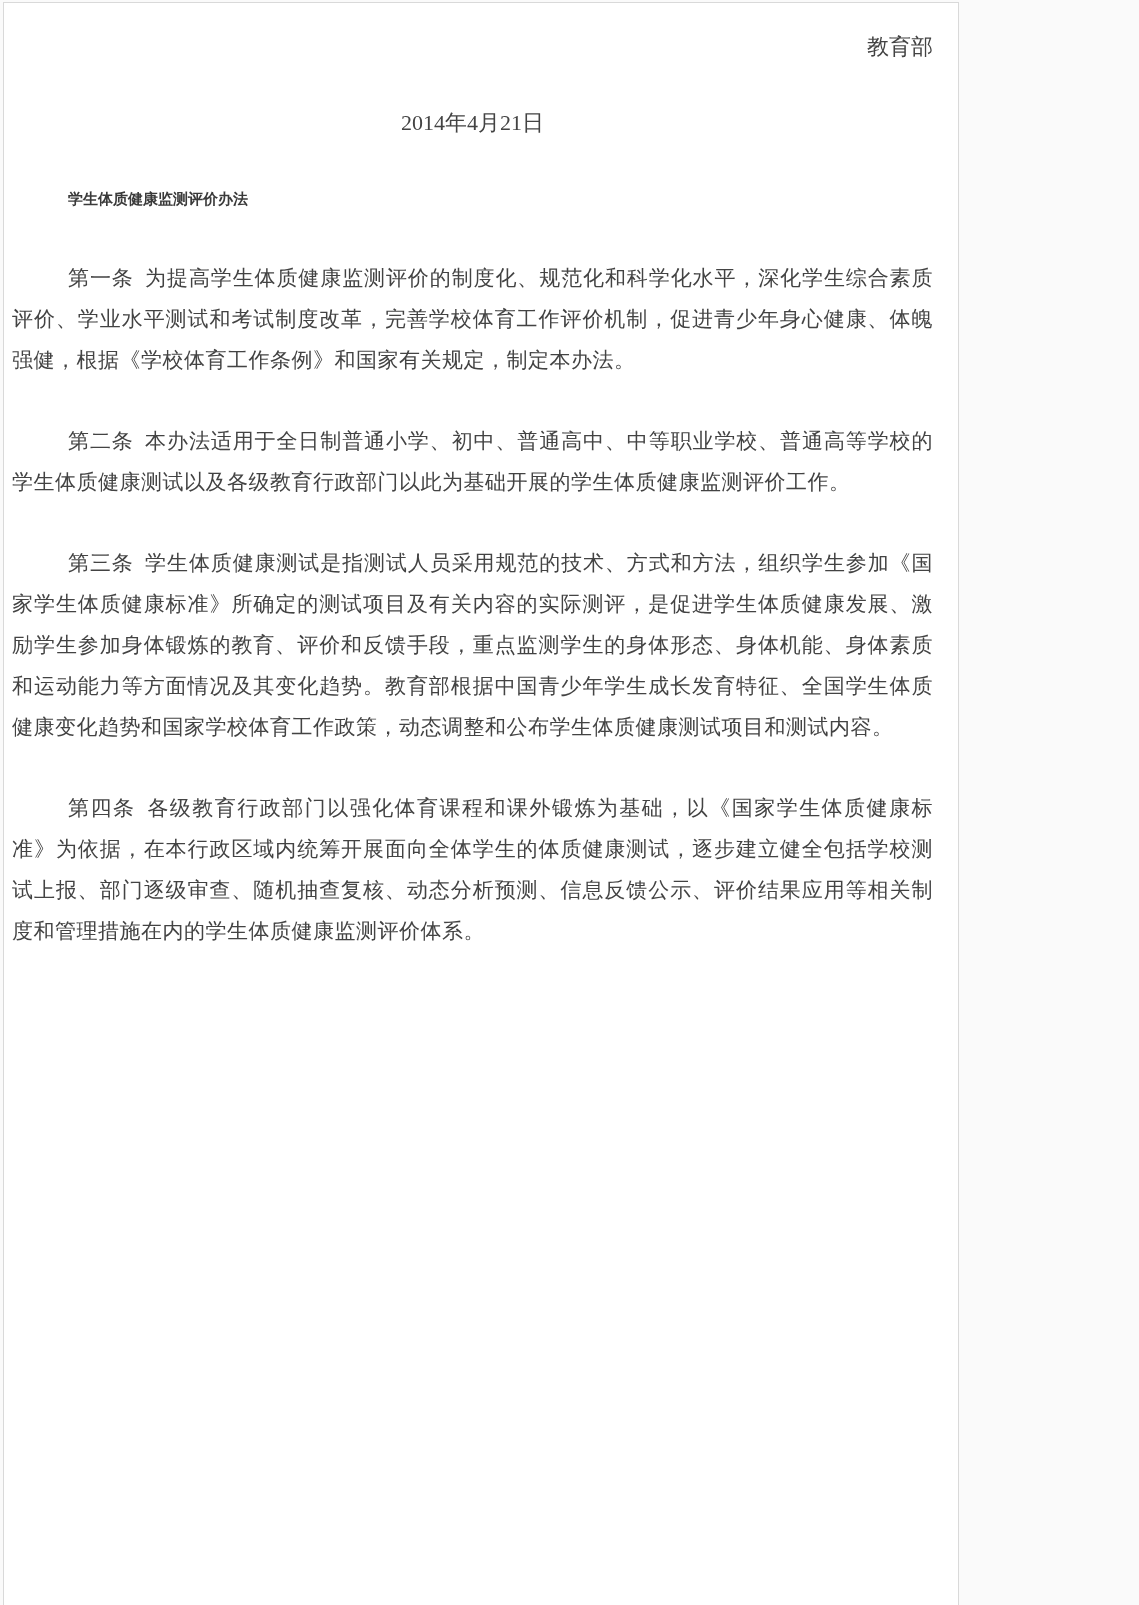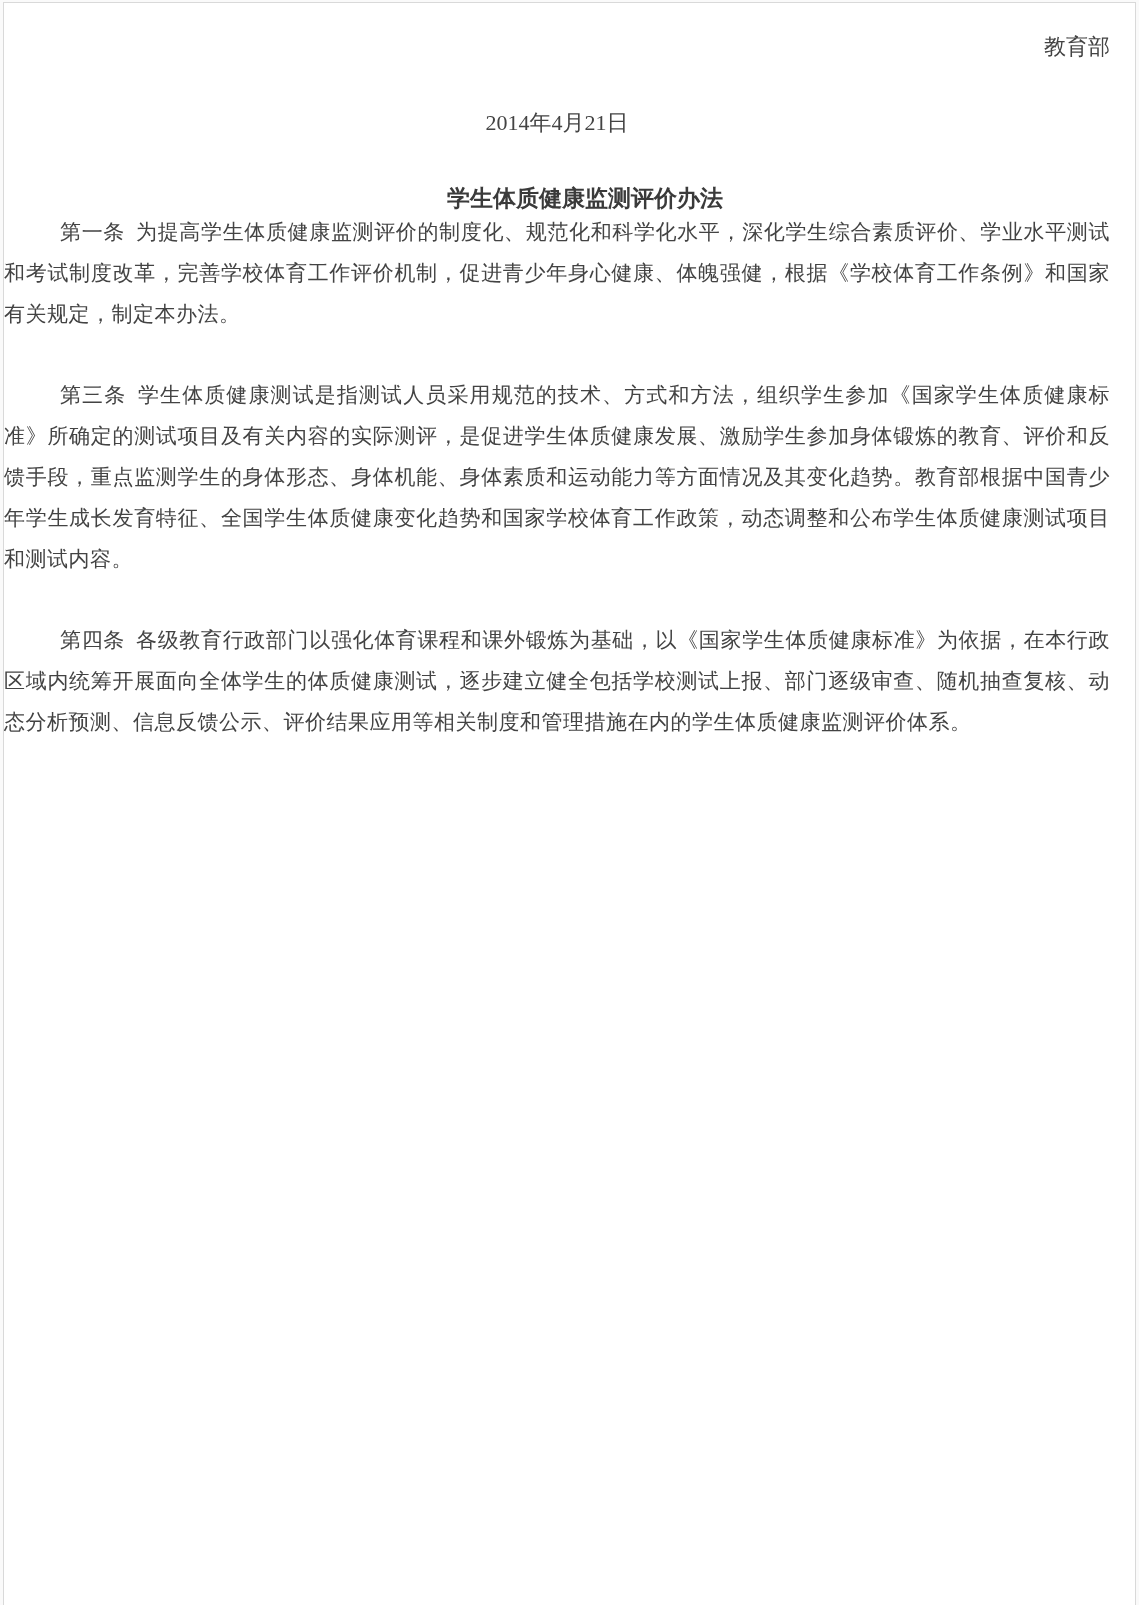--- a/index.html
+++ b/index.html
@@ -9,49 +9,50 @@
   body {
     width: 1139px;
     height: 1605px;
     overflow: hidden;
     background: #fafafa;
     font-family: "Liberation Serif", "DejaVu Serif", serif;
   }
   .page {
     box-sizing: border-box;
     margin: 2px 3px 0 3px;
-    width: 1133px;
+    width: 956px;
     min-height: 1603px;
     background: #ffffff;
     border: 1px solid #d9d9d9;
     border-bottom: none;
-    padding: 33px 25px 40px 0;
+    padding: 33px 25px 40px 8px;
     color: #434343;
   }
   .issuer {
     text-align: right;
     font-size: 22px;
     line-height: 22px;
   }
   .date {
     text-align: center;
     font-size: 22px;
     line-height: 22px;
     margin-top: 54px;
   }
   .title {
-    text-align: center;
+    text-align: left;
     text-indent: 56px;
-    font-size: 23px;
+    font-size: 15px;
     font-weight: 700;
     line-height: 26px;
     margin: 52px 0 0 0;
     color: #3a3a3a;
   }
   .articles {
+    margin-top: 46px;
   }
   .article {
     font-size: 21px;
     line-height: 41px;
     text-align: justify;
     text-indent: 56px;
     margin: 0 0 40px 0;
     letter-spacing: 0.5px;
   }
   .article:last-child {
@@ -64,17 +65,18 @@
 <div class="page">
 
   <div class="issuer">教育部</div>
 
   <div class="date">2014年4月21日</div>
 
   <h1 class="title">学生体质健康监测评价办法</h1>
 
   <div class="articles">
     <p class="article">第一条 为提高学生体质健康监测评价的制度化、规范化和科学化水平，深化学生综合素质评价、学业水平测试和考试制度改革，完善学校体育工作评价机制，促进青少年身心健康、体魄强健，根据《学校体育工作条例》和国家有关规定，制定本办法。</p>
+    <p class="article">第二条 本办法适用于全日制普通小学、初中、普通高中、中等职业学校、普通高等学校的学生体质健康测试以及各级教育行政部门以此为基础开展的学生体质健康监测评价工作。</p>
     <p class="article">第三条 学生体质健康测试是指测试人员采用规范的技术、方式和方法，组织学生参加《国家学生体质健康标准》所确定的测试项目及有关内容的实际测评，是促进学生体质健康发展、激励学生参加身体锻炼的教育、评价和反馈手段，重点监测学生的身体形态、身体机能、身体素质和运动能力等方面情况及其变化趋势。教育部根据中国青少年学生成长发育特征、全国学生体质健康变化趋势和国家学校体育工作政策，动态调整和公布学生体质健康测试项目和测试内容。</p>
     <p class="article">第四条 各级教育行政部门以强化体育课程和课外锻炼为基础，以《国家学生体质健康标准》为依据，在本行政区域内统筹开展面向全体学生的体质健康测试，逐步建立健全包括学校测试上报、部门逐级审查、随机抽查复核、动态分析预测、信息反馈公示、评价结果应用等相关制度和管理措施在内的学生体质健康监测评价体系。</p>
   </div>
 
 </div>
 
 </body></html>

